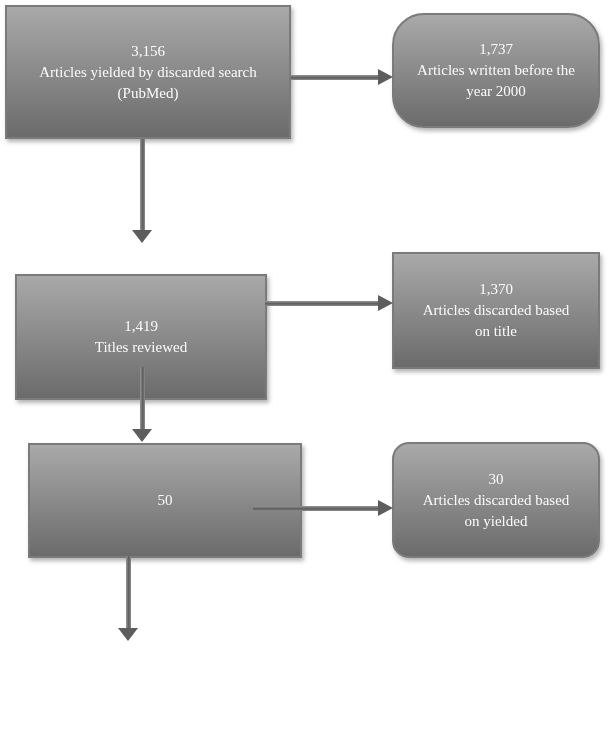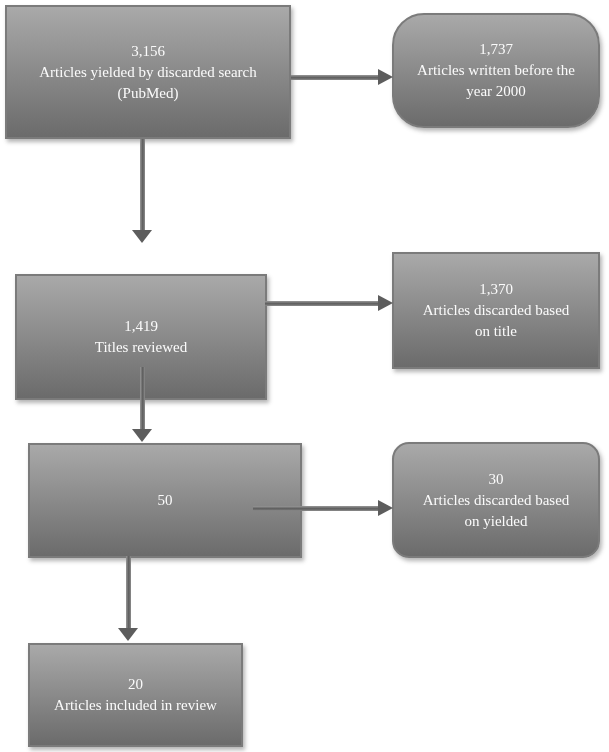--- a/index.html
+++ b/index.html
@@ -101,24 +101,20 @@
   <div class="box b5">
     <div class="count">50</div>
   </div>
 
   <div class="box b6">
     <div class="count">30</div>
     <div class="line">Articles discarded based</div>
     <div class="line">on yielded</div>
   </div>
 
-  <div class="box b7">
-    <div class="count">20</div>
-    <div class="line">Articles included in review</div>
-  </div>
 
   <div class="hl a1l"></div>
   <div class="head-right a1h"></div>
 
   <div class="vl v1l"></div>
   <div class="head-down v1h"></div>
 
   <div class="hl a2l"></div>
   <div class="head-right a2h"></div>
 

